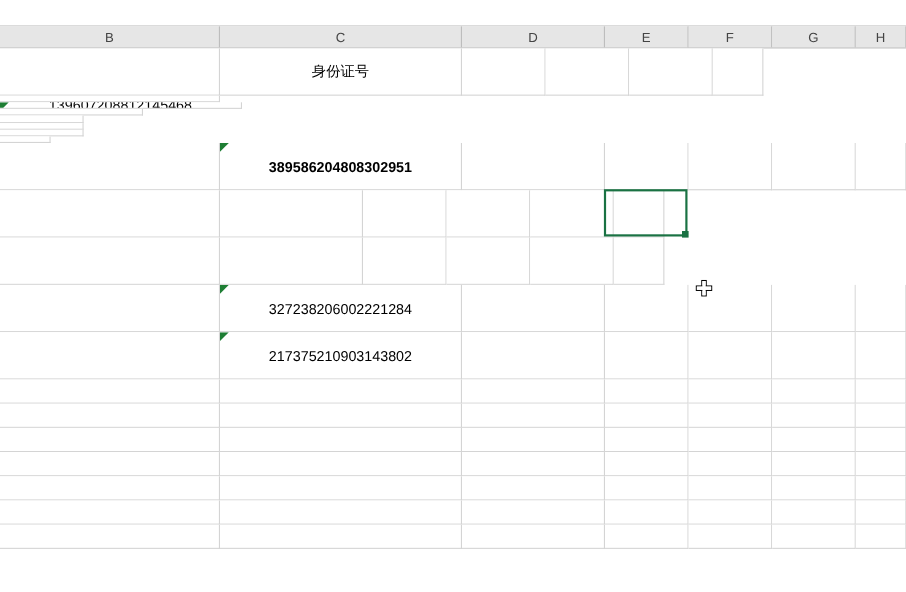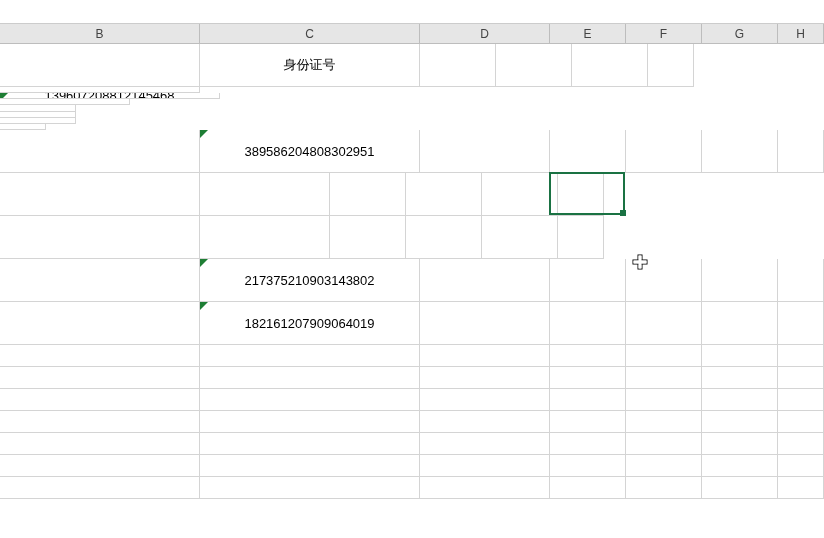--- a/index.html
+++ b/index.html
@@ -123,21 +123,21 @@
       </div>
       <div class="row" style="height: 43px; flex-direction: column;">
         <div class="cell tall" style="width: 200px; height: 43px;"></div>
         <div class="cell tall text-flag" style="width: 220px; height: 43px;">139607208812145468</div>
         <div class="cell tall" style="width: 130px; height: 43px;"></div>
         <div class="cell tall" style="width: 76px; height: 43px;"></div>
         <div class="cell tall" style="width: 76px; height: 43px;"></div>
         <div class="cell tall" style="width: 76px; height: 43px;"></div>
         <div class="cell tall" style="width: 46px; height: 43px;"></div>
       </div>
-      <div class="row" style="height: 43px;">
+      <div class="row" style="height: 43px; font-weight: bold;">
         <div class="cell tall" style="width: 200px; height: 43px;"></div>
         <div class="cell tall text-flag" style="width: 220px; height: 43px;">389586204808302951</div>
         <div class="cell tall" style="width: 130px; height: 43px;"></div>
         <div class="cell tall" style="width: 76px; height: 43px;"></div>
         <div class="cell tall" style="width: 76px; height: 43px;"></div>
         <div class="cell tall" style="width: 76px; height: 43px;"></div>
         <div class="cell tall" style="width: 46px; height: 43px;"></div>
       </div>
       <div class="row" style="height: 43px;">
         <div class="cell tall" style="width: 200px; height: 43px;"></div>
@@ -150,30 +150,30 @@
       <div class="row" style="height: 43px;">
         <div class="cell tall" style="width: 200px; height: 43px;"></div>
         <div class="cell tall" style="width: 130px; height: 43px;"></div>
         <div class="cell tall" style="width: 76px; height: 43px;"></div>
         <div class="cell tall" style="width: 76px; height: 43px;"></div>
         <div class="cell tall" style="width: 76px; height: 43px;"></div>
         <div class="cell tall" style="width: 46px; height: 43px;"></div>
       </div>
       <div class="row" style="height: 43px;">
         <div class="cell tall" style="width: 200px; height: 43px;"></div>
+        <div class="cell tall text-flag" style="width: 220px; height: 43px;">327238206002221284</div>
+        <div class="cell tall" style="width: 130px; height: 43px;"></div>
+        <div class="cell tall" style="width: 76px; height: 43px;"></div>
+        <div class="cell tall" style="width: 76px; height: 43px;"></div>
+        <div class="cell tall" style="width: 76px; height: 43px;"></div>
+        <div class="cell tall" style="width: 46px; height: 43px;"></div>
+      </div>
+      <div class="row" style="height: 43px;">
+        <div class="cell tall" style="width: 200px; height: 43px;"></div>
         <div class="cell tall text-flag" style="width: 220px; height: 43px;">217375210903143802</div>
-        <div class="cell tall" style="width: 130px; height: 43px;"></div>
-        <div class="cell tall" style="width: 76px; height: 43px;"></div>
-        <div class="cell tall" style="width: 76px; height: 43px;"></div>
-        <div class="cell tall" style="width: 76px; height: 43px;"></div>
-        <div class="cell tall" style="width: 46px; height: 43px;"></div>
-      </div>
-      <div class="row" style="height: 43px;">
-        <div class="cell tall" style="width: 200px; height: 43px;"></div>
-        <div class="cell tall text-flag" style="width: 220px; height: 43px;">182161207909064019</div>
         <div class="cell tall" style="width: 130px; height: 43px;"></div>
         <div class="cell tall" style="width: 76px; height: 43px;"></div>
         <div class="cell tall" style="width: 76px; height: 43px;"></div>
         <div class="cell tall" style="width: 76px; height: 43px;"></div>
         <div class="cell tall" style="width: 46px; height: 43px;"></div>
       </div>
       <div class="row" style="height: 22px;">
         <div class="cell short" style="width: 200px; height: 22px;"></div>
         <div class="cell short" style="width: 220px; height: 22px;"></div>
         <div class="cell short" style="width: 130px; height: 22px;"></div>

